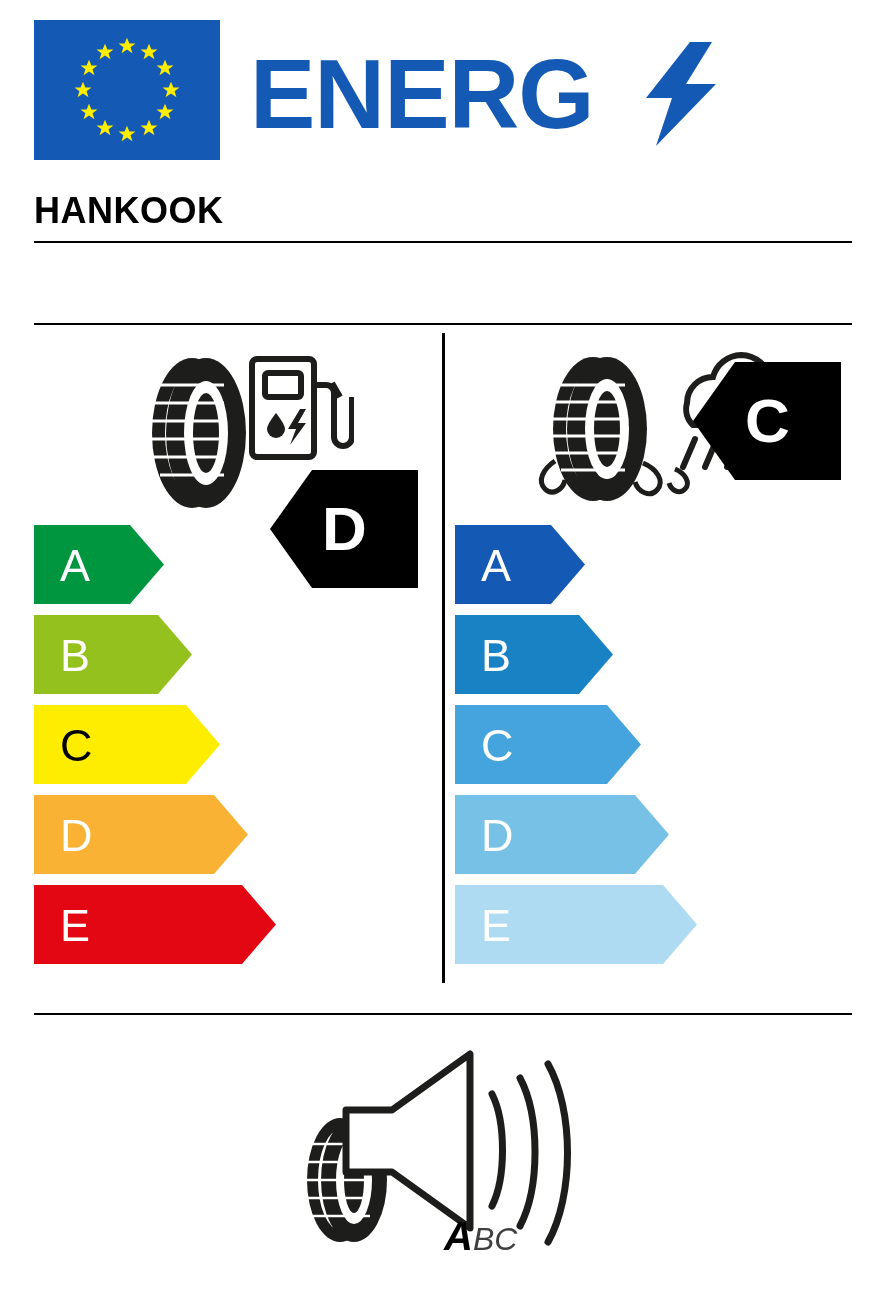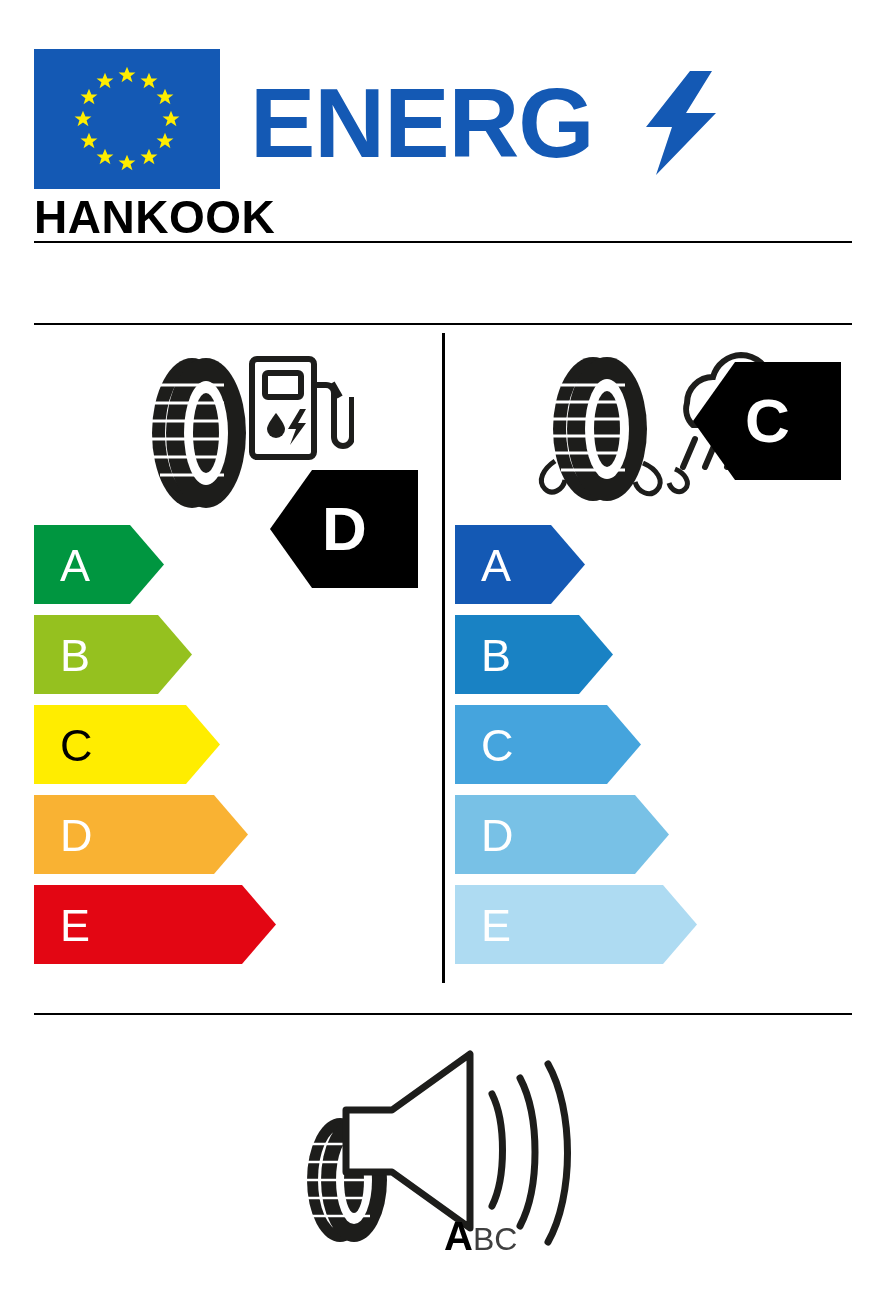--- a/index.html
+++ b/index.html
@@ -20,21 +20,21 @@
     position: absolute;
     left: 0; top: 0;
     width: 886px;
     height: 1299px;
   }
 
   
   .header {
     position: absolute;
     left: 34px;
-    top: 49px;
+    top: 20px;
     width: 818px;
     height: 140px;
   }
   .eu-flag {
     position: absolute;
     left: 0; top: 0;
     width: 186px;
     height: 140px;
     background: #1459b4;
   }
@@ -61,21 +61,21 @@
     top: 22px;
     width: 70px;
     height: 104px;
   }
 
   
   .brand {
     position: absolute;
     left: 34px;
     top: 190px;
-    font-size: 46px;
+    font-size: 36px;
     font-weight: bold;
     letter-spacing: 0.5px;
   }
   .rule {
     position: absolute;
     background: #000;
     height: 2px;
   }
   .rule-brand { left: 34px; top: 241px; width: 818px; }
   .rule-top   { left: 34px; top: 323px; width: 818px; }
@@ -192,20 +192,21 @@
     font-weight: normal;
     color: #000;
     letter-spacing: -0.5px;
   }
   .noise-class {
     position: absolute;
     left: 160px;
     top: 186px;
     font-size: 36px;
     line-height: 36px;
+    font-style: italic;
   }
   .noise-class .sel {
     font-weight: bold;
     font-size: 40px;
     color: #000;
   }
   .noise-class .rest {
     font-weight: normal;
     font-size: 32px;
     color: #3f3f3f;

